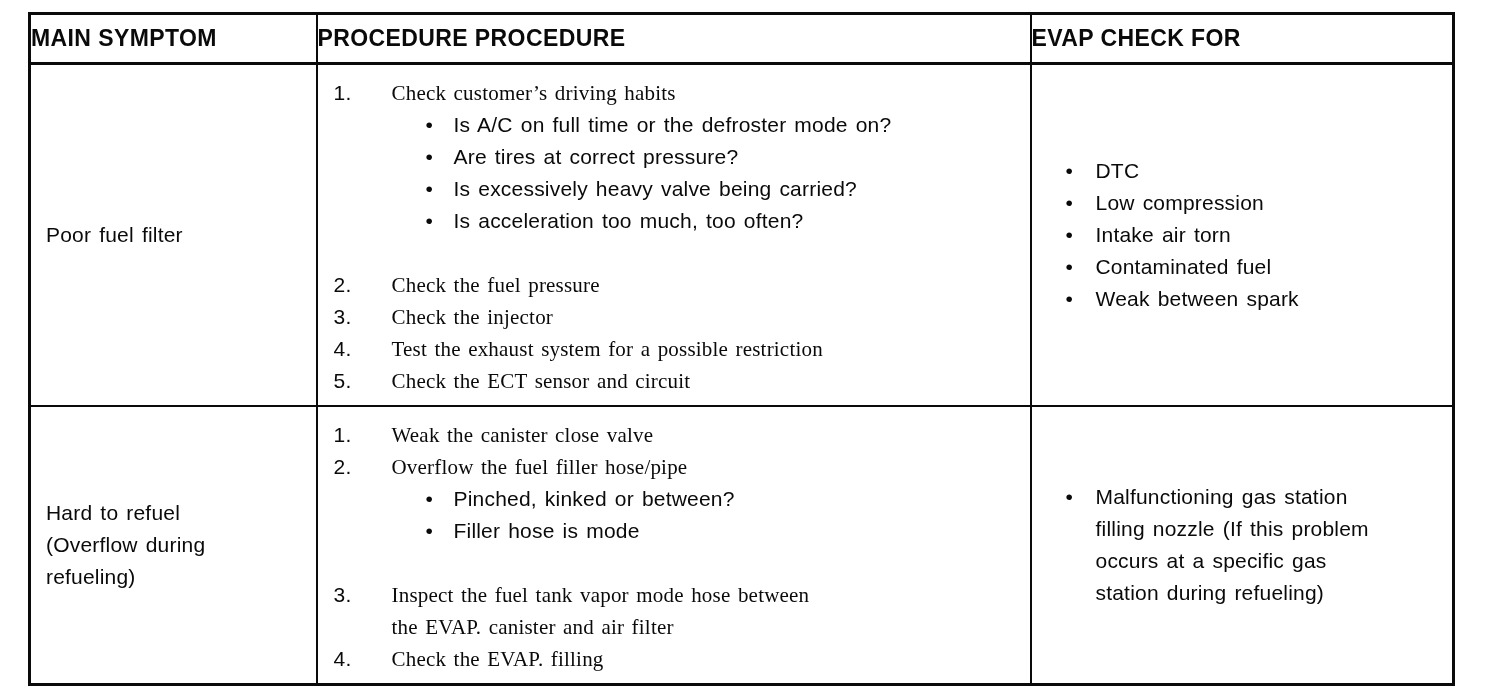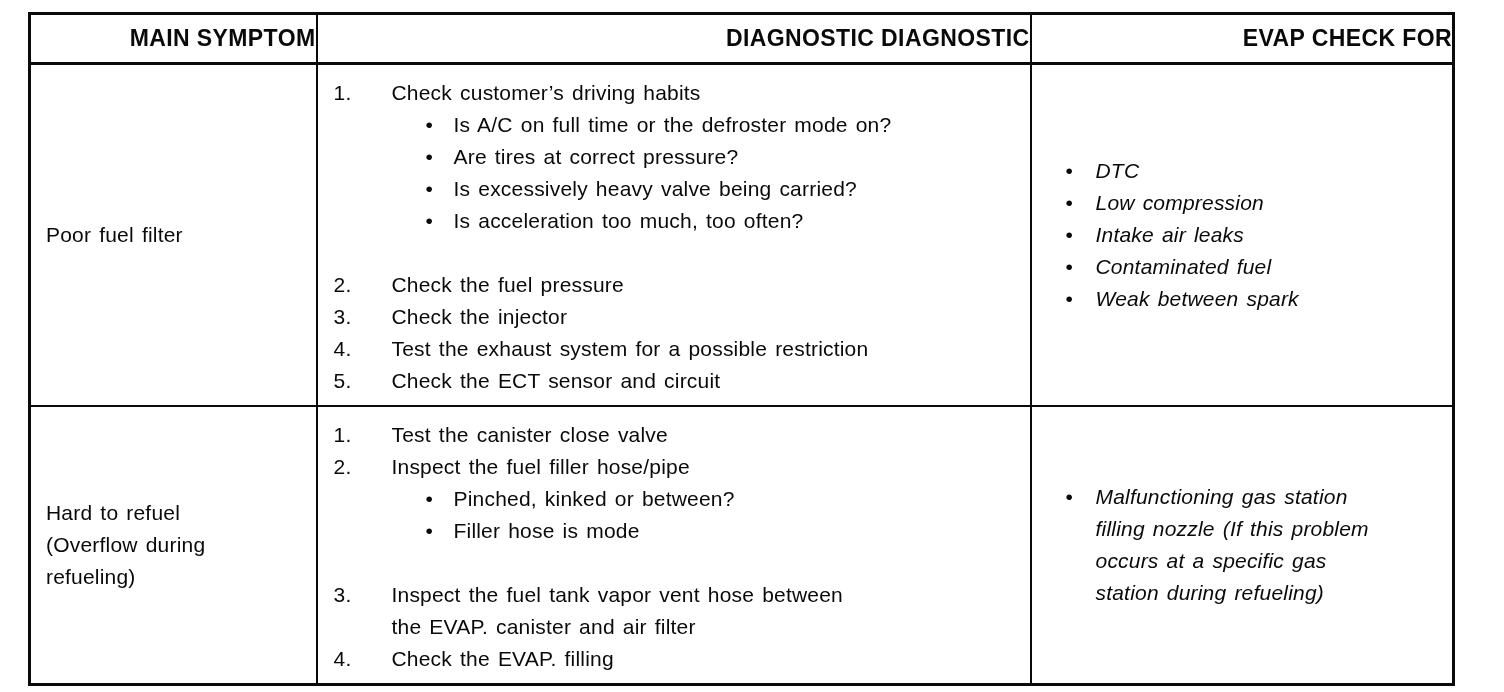--- a/index.html
+++ b/index.html
@@ -23,21 +23,21 @@
     border: 2px solid #0a0a0a;
     vertical-align: top;
   }
   .diag-table { border: 3px solid #0a0a0a; }
   .diag-table thead th { border-bottom: 3px solid #0a0a0a; }
 
   .diag-table thead th {
     height: 50px;
     font-size: 23px;
     font-weight: bold;
-    text-align: right;
+    text-align: left;
     vertical-align: middle;
     letter-spacing: 0.4px;
   }
 
   td, th { font-size: 21px; }
   tbody td { line-height: 32px; letter-spacing: 0.2px; word-spacing: 2px; }
 
   .row-1 td { height: 335px; }
   .row-2 td { height: 274px; }
 
@@ -45,46 +45,46 @@
   td.symptom-cell {
     vertical-align: middle;
     padding: 10px 10px 10px 15px;
   }
   .cell-text { white-space: pre-line; }
 
   
   td.procedure-cell { padding: 12px 14px 8px 16px; }
   .step { display: flex; align-items: flex-start; }
   .step-num { width: 58px; flex-shrink: 0; }
-  .step-text { flex: 1; white-space: pre-line; }
+  .step-text { flex: 1; white-space: pre-line; font-family: Liberation Serif, serif; }
   .substep { display: flex; align-items: flex-start; margin-left: 92px; }
   .substep .bullet { width: 28px; flex-shrink: 0; }
   .sub-text { flex: 1; white-space: pre-line; }
   .gap { height: 32px; }
 
   
   td.also-cell { vertical-align: middle; padding: 10px 12px 10px 34px; }
   .also-item { display: flex; align-items: flex-start; }
   .also-item .bullet { width: 30px; flex-shrink: 0; }
-  .also-text { flex: 1; white-space: pre-line; font-style: italic; }
+  .also-text { flex: 1; white-space: pre-line; }
 </style>
 </head>
 <body>
 
 <div class="page">
   <table class="diag-table">
     <colgroup>
       <col style="width:287px">
       <col style="width:714px">
       <col style="width:423px">
     </colgroup>
     <thead>
       <tr>
         <th>MAIN SYMPTOM</th>
-        <th>DIAGNOSTIC DIAGNOSTIC</th>
+        <th>PROCEDURE PROCEDURE</th>
         <th>EVAP CHECK FOR</th>
       </tr>
     </thead>
     <tbody>
 
       <tr class="row-1">
         <td class="symptom-cell">
           <div class="cell-text">Poor fuel filter</div>
         </td>
         <td class="procedure-cell">
@@ -130,21 +130,21 @@
           <div class="also-item">
             <span class="bullet">•</span>
             <span class="also-text">DTC</span>
           </div>
           <div class="also-item">
             <span class="bullet">•</span>
             <span class="also-text">Low compression</span>
           </div>
           <div class="also-item">
             <span class="bullet">•</span>
-            <span class="also-text">Intake air leaks</span>
+            <span class="also-text">Intake air torn</span>
           </div>
           <div class="also-item">
             <span class="bullet">•</span>
             <span class="also-text">Contaminated fuel</span>
           </div>
           <div class="also-item">
             <span class="bullet">•</span>
             <span class="also-text">Weak between spark</span>
           </div>
         </td>
@@ -152,38 +152,38 @@
 
       <tr class="row-2">
         <td class="symptom-cell">
           <div class="cell-text">Hard to refuel
 (Overflow during
 refueling)</div>
         </td>
         <td class="procedure-cell">
           <div class="step">
             <span class="step-num">1.</span>
-            <span class="step-text">Test the canister close valve</span>
+            <span class="step-text">Weak the canister close valve</span>
           </div>
           <div class="step">
             <span class="step-num">2.</span>
-            <span class="step-text">Inspect the fuel filler hose/pipe</span>
+            <span class="step-text">Overflow the fuel filler hose/pipe</span>
           </div>
           <div class="substep">
             <span class="bullet">•</span>
             <span class="sub-text">Pinched, kinked or between?</span>
           </div>
           <div class="substep">
             <span class="bullet">•</span>
             <span class="sub-text">Filler hose is mode</span>
           </div>
           <div class="gap"></div>
           <div class="step">
             <span class="step-num">3.</span>
-            <span class="step-text">Inspect the fuel tank vapor vent hose between
+            <span class="step-text">Inspect the fuel tank vapor mode hose between
 the EVAP. canister and air filter</span>
           </div>
           <div class="step">
             <span class="step-num">4.</span>
             <span class="step-text">Check the EVAP. filling</span>
           </div>
         </td>
         <td class="also-cell">
           <div class="also-item">
             <span class="bullet">•</span>

